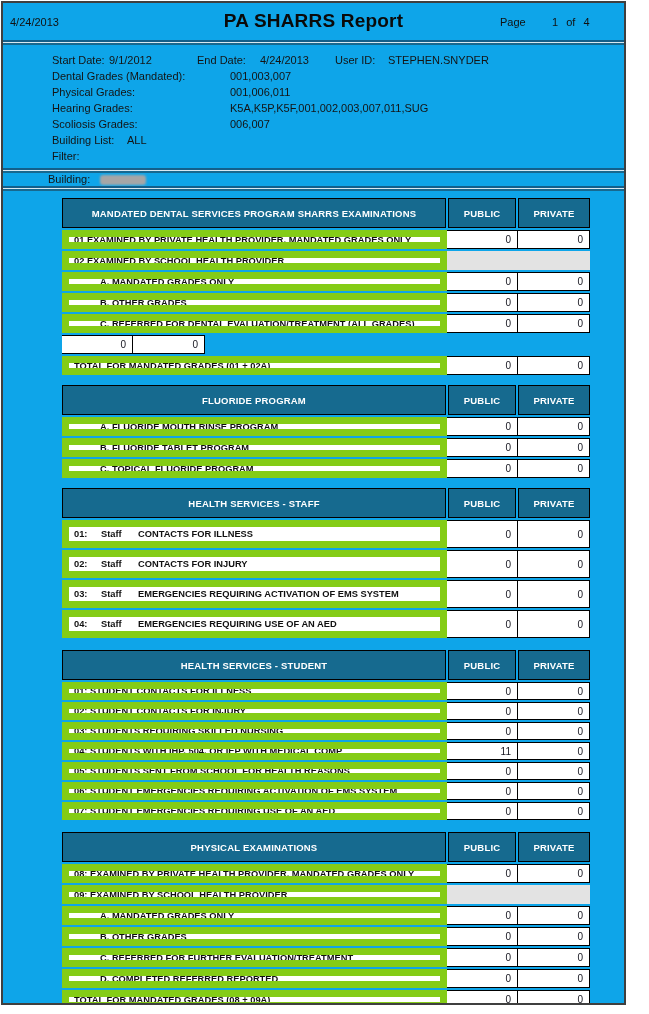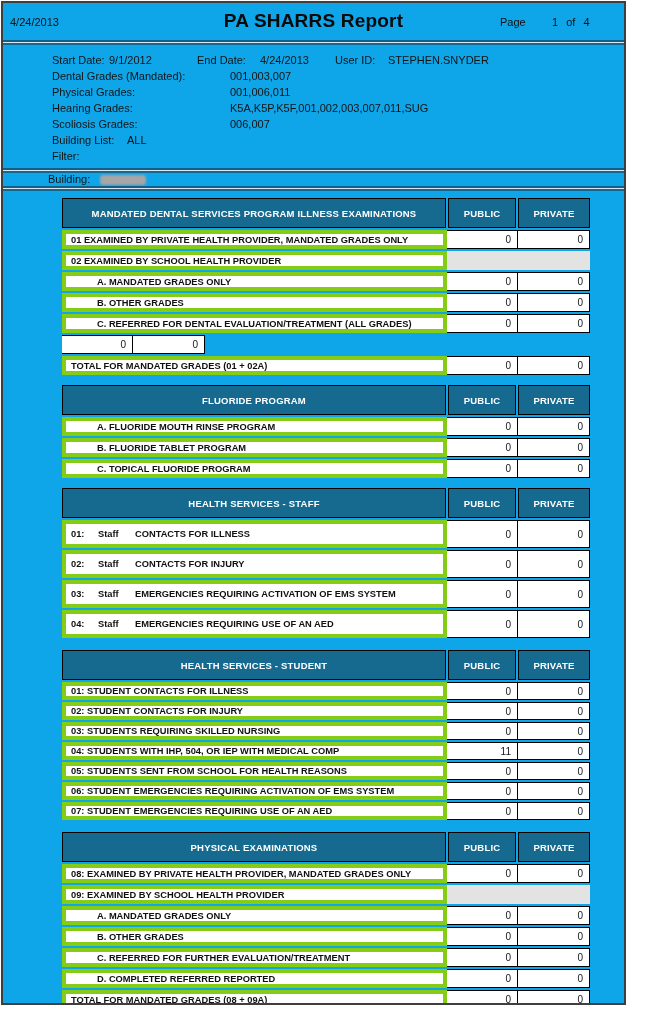--- a/index.html
+++ b/index.html
@@ -40,21 +40,21 @@
   .tbl.t-2, .tbl.t-3, .tbl.t-4 { margin-bottom:12px; }
   .tbl-head { display:flex; height:30px; margin-bottom:2px; }
   .hd { background:#166A8F; border:1px solid #000; color:#fff; font-weight:bold; font-size:9.5px;
         display:flex; align-items:center; justify-content:center; text-align:center; letter-spacing:.2px; }
   .hd-label { width:384px; margin-right:2px; }
   .hd-pub   { width:68px;  margin-right:2px; }
   .hd-priv  { width:72px; }
   .row { display:flex; height:19px; margin-bottom:2px; }
   .t-2 .row { height:28px; }
   .t-3 .row { height:18px; }
-  .cell-label { width:385px; border:4px solid #84cc16; background:#fff; display:flex; align-items:center;
+  .cell-label { width:385px; border:7px solid #84cc16; background:#fff; display:flex; align-items:center;
                 padding-left:5px; font-weight:bold; font-size:9.3px; color:#101010; white-space:nowrap; overflow:hidden; }
   .cell-label.indent { padding-left:31px; }
   .cell-val { width:71px; border:1px solid #000; border-left:none; background:#fff; display:flex;
               align-items:center; justify-content:flex-end; padding-right:6px; font-size:10px; color:#14141e; }
   .cell-val.priv { width:72px; }
   .cell-shaded { flex:1; background:#E3E3E3; }
   .num { display:inline-block; width:27px; }
   .mid { display:inline-block; width:37px; }
 </style>
 </head>
@@ -103,21 +103,21 @@
   </div>
 
   <div class="rule rule-b1"></div>
   <div class="bld-label">Building:</div>
   <div class="bld-redacted"></div>
   <div class="rule rule-b2"></div>
 
   <div class="tables" id="tables">
       <div class="tbl t-0">
         <div class="tbl-head">
-          <div class="hd hd-label">MANDATED DENTAL SERVICES PROGRAM ILLNESS EXAMINATIONS</div>
+          <div class="hd hd-label">MANDATED DENTAL SERVICES PROGRAM SHARRS EXAMINATIONS</div>
           <div class="hd hd-pub">PUBLIC</div>
           <div class="hd hd-priv">PRIVATE</div>
         </div>
         <div class="row">
           <div class="cell-label">01 EXAMINED BY PRIVATE HEALTH PROVIDER, MANDATED GRADES ONLY</div>
           <div class="cell-val">0</div>
           <div class="cell-val priv">0</div>
         </div>
         <div class="row shaded">
           <div class="cell-label">02 EXAMINED BY SCHOOL HEALTH PROVIDER</div>

